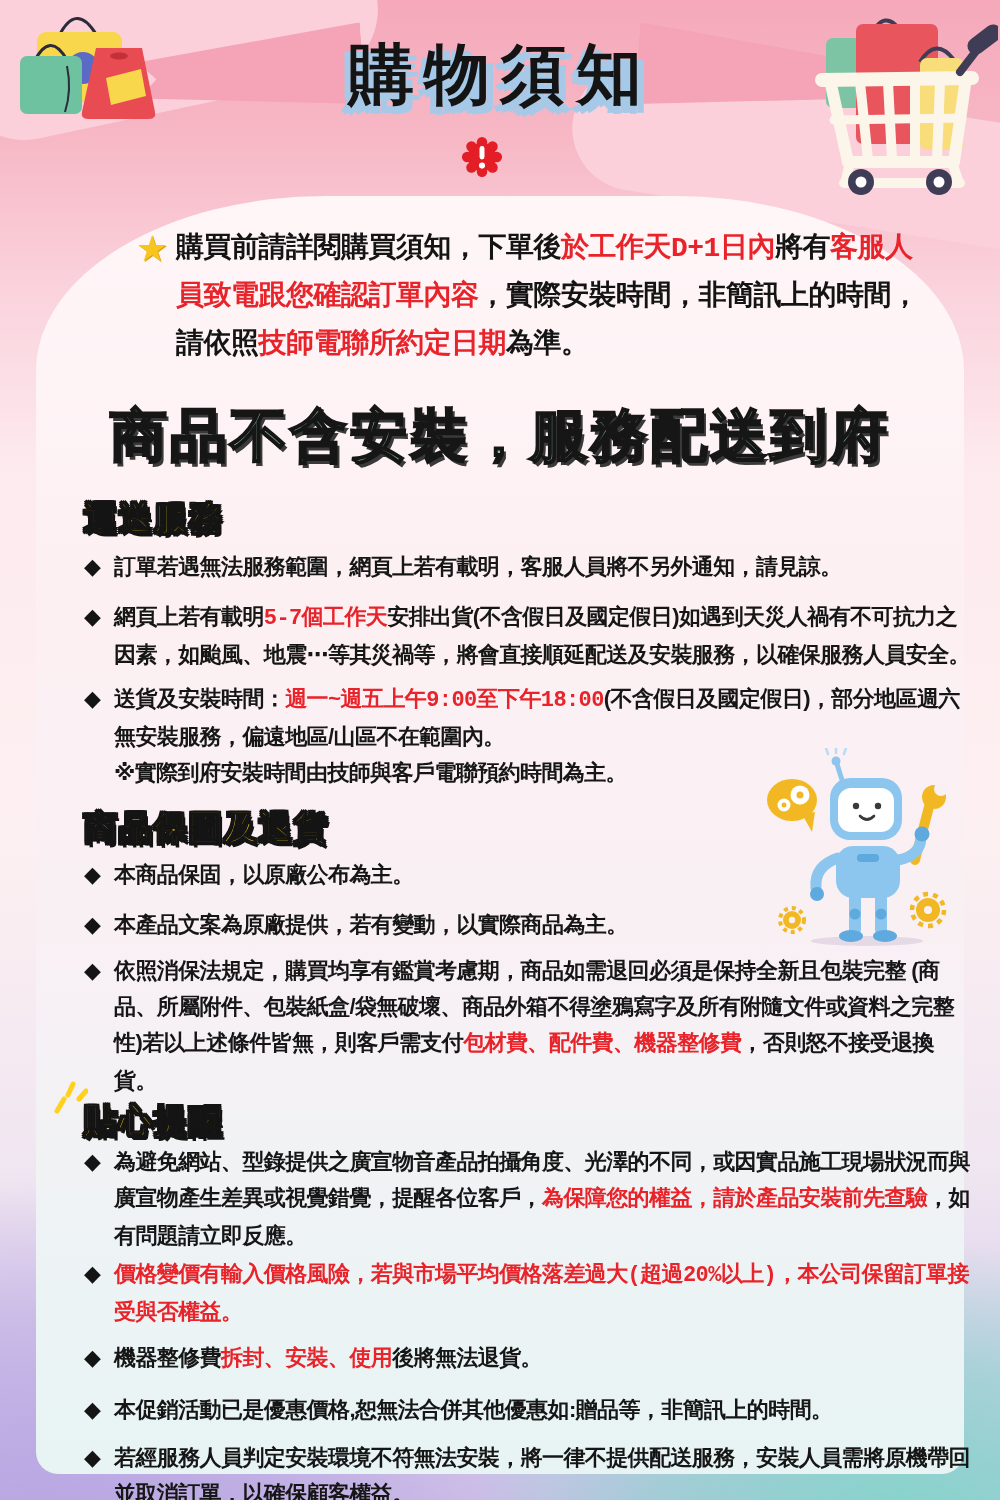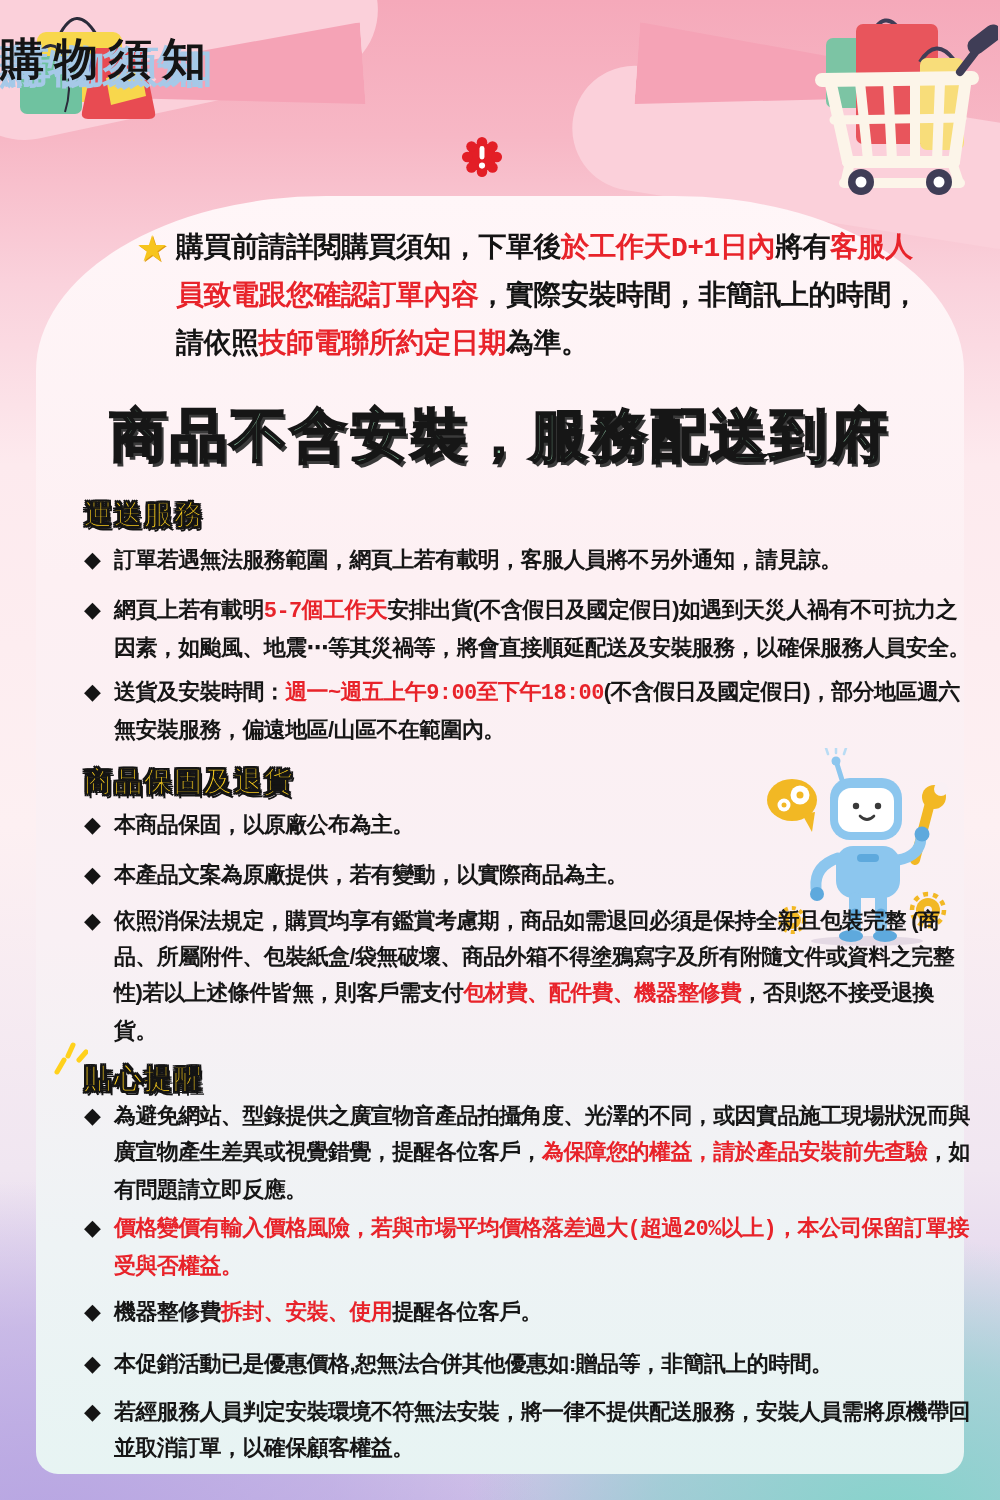--- a/index.html
+++ b/index.html
@@ -14,22 +14,22 @@
   
   .swoosh{position:absolute;background:#fbd0da;border-radius:70px;}
   .swoosh.s1{left:-50px;top:-40px;width:430px;height:150px;transform:rotate(-12deg);}
   .swoosh.s2{right:-70px;top:95px;width:500px;height:125px;transform:rotate(9deg);}
   .ribbon{position:absolute;background:#f5a3b6;}
   .ribbon.left{left:138px;top:30px;width:225px;height:82px;transform:rotate(-4deg);
     clip-path:polygon(0 30%,100% 0,100% 100%,0 74%,8% 52%);}
   .ribbon.right{right:138px;top:30px;width:225px;height:82px;transform:rotate(4deg);
     clip-path:polygon(0 0,100% 30%,92% 52%,100% 74%,0 100%);}
   .page-title{
-    position:absolute;top:30px;left:0;right:0;
-    font-size:44px;font-weight:900;color:#141414;letter-spacing:10px;
+    position:absolute;top:30px;left:0;right:0;text-align:center;
+    font-size:66px;font-weight:900;color:#141414;letter-spacing:10px;
     text-shadow:7px 7px 0 #a6c9e8,-6px 7px 0 #a6c9e8,0 8px 0 #a6c9e8;
   }
   .notice-row{
     position:absolute;top:136px;left:0;right:0;display:flex;justify-content:center;
     align-items:center;gap:10px;transform:translateX(-18px);
     font-size:35px;font-weight:900;color:#101010;letter-spacing:1px;
   }
   .illu{position:absolute;}
   .bags-illu{left:4px;top:4px;}
   .cart-illu{left:808px;top:0;}
@@ -50,21 +50,21 @@
   
   .green-banner{
     position:absolute;top:398px;left:0;right:0;text-align:center;
     font-size:57px;font-weight:700;color:#8cc5a3;letter-spacing:3px;
     -webkit-text-stroke:2.2px #161616;
     text-shadow:3px 4px 0 #3a3a3a;
   }
   
   .sections{position:absolute;left:84px;top:496px;width:892px;}
   .sec-header{
-    display:inline-block;font-size:28px;font-weight:400;color:#ffd11c;letter-spacing:2px;
+    display:inline-block;font-size:33px;font-weight:700;color:#ffd11c;letter-spacing:2px;
     -webkit-text-stroke:1.2px #141414;
     text-shadow:-2px -2px 0 #141414,2px -2px 0 #141414,-2px 2px 0 #141414,2px 2px 0 #141414,
                 0 -2px 0 #141414,0 2px 0 #141414,-2px 0 0 #141414,2px 0 0 #141414,3px 4px 0 #141414;
   }
   .hdr-wrap{position:relative;display:block;}
   .sparkle{position:absolute;left:-32px;top:-22px;}
   .bullet{display:flex;font-size:22px;line-height:36px;font-weight:800;color:#161616;letter-spacing:-0.6px;}
   .bullet .diamond{flex:0 0 30px;width:30px;font-size:22px;color:#141414;}
   .btext{flex:1;}
   .note-line{padding-left:30px;font-size:22px;line-height:36px;font-weight:800;color:#161616;letter-spacing:-0.6px;}
@@ -196,58 +196,59 @@
       <div class="btext"><span>訂單若遇無法服務範圍，網頁上若有載明，客服人員將不另外通知，請見諒。</span></div>
     </div>
     <div class="bullet mt14">
       <span class="diamond">◆</span>
       <div class="btext"><span>網頁上若有載明</span><span class="red">5-7個工作天</span><span>安排出貨(不含假日及國定假日)如遇到天災人禍有不可抗力之因素，如颱風、地震⋯等其災禍等，將會直接順延配送及安裝服務，以確保服務人員安全。</span></div>
     </div>
     <div class="bullet mt8">
       <span class="diamond">◆</span>
       <div class="btext"><span>送貨及安裝時間：</span><span class="red">週一~週五上午9:00至下午18:00</span><span>(不含假日及國定假日)，部分地區週六無安裝服務，偏遠地區/山區不在範圍內。</span></div>
     </div>
+    <div class="note-line">※實際到府安裝時間由技師與客戶電聯預約時間為主。</div>
 
     <div class="sec-header mt30" style="margin-top:15px;display:inline-block;">商品保固及退貨</div>
 
     <div class="bullet mt6">
       <span class="diamond">◆</span>
       <div class="btext"><span>本商品保固，以原廠公布為主。</span></div>
     </div>
     <div class="bullet mt14">
       <span class="diamond">◆</span>
       <div class="btext"><span>本產品文案為原廠提供，若有變動，以實際商品為主。</span></div>
     </div>
     <div class="bullet mt10">
       <span class="diamond">◆</span>
       <div class="btext"><span>依照消保法規定，購買均享有鑑賞考慮期，商品如需退回必須是保持全新且包裝完整 (商品、所屬附件、包裝紙盒/袋無破壞、商品外箱不得塗鴉寫字及所有附隨文件或資料之完整性)若以上述條件皆無，則客戶需支付</span><span class="red">包材費、配件費、機器整修費</span><span>，否則怒不接受退換貨。</span></div>
     </div>
 
-    <div class="hdr-wrap mt8" style="margin-top:11px;">
+    <div class="hdr-wrap mt8" style="margin-top:0;">
       <svg class="sparkle" width="36" height="40" viewBox="0 0 36 40">
         <g stroke="#ffd11c" stroke-width="5" stroke-linecap="round" fill="none">
           <path d="M5 34 L12 22"></path>
             <path d="M16 18 L21 7"></path>
             <path d="M27 22 L34 14"></path>
         </g>
       </svg>
       <span class="sec-header">貼心提醒</span>
     </div>
 
     <div class="bullet mt0">
       <span class="diamond">◆</span>
       <div class="btext"><span>為避免網站、型錄提供之廣宣物音產品拍攝角度、光澤的不同，或因實品施工現場狀況而與廣宣物產生差異或視覺錯覺，提醒各位客戶，</span><span class="red">為保障您的權益，請於產品安裝前先查驗</span><span>，如有問題請立即反應。</span></div>
     </div>
     <div class="bullet mt2">
       <span class="diamond">◆</span>
       <div class="btext"><span class="red">價格變價有輸入價格風險，若與市場平均價格落差過大(超過20%以上)，本公司保留訂單接受與否權益。</span></div>
     </div>
     <div class="bullet mt8">
       <span class="diamond">◆</span>
-      <div class="btext"><span>機器整修費</span><span class="red">拆封、安裝、使用</span><span>提醒各位客戶。</span></div>
+      <div class="btext"><span>機器整修費</span><span class="red">拆封、安裝、使用</span><span>後將無法退貨。</span></div>
     </div>
     <div class="bullet mt14">
       <span class="diamond">◆</span>
       <div class="btext"><span>本促銷活動已是優惠價格,恕無法合併其他優惠如:贈品等，非簡訊上的時間。</span></div>
     </div>
     <div class="bullet mt12">
       <span class="diamond">◆</span>
       <div class="btext"><span>若經服務人員判定安裝環境不符無法安裝，將一律不提供配送服務，安裝人員需將原機帶回並取消訂單，以確保顧客權益。</span></div>
     </div>
 

